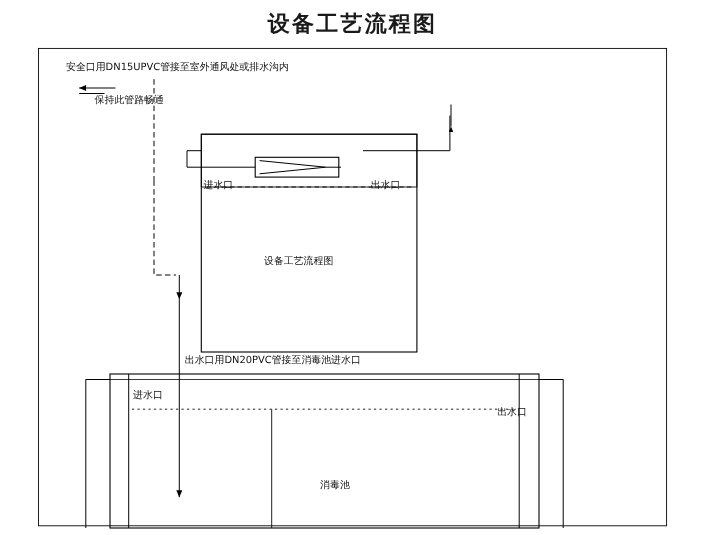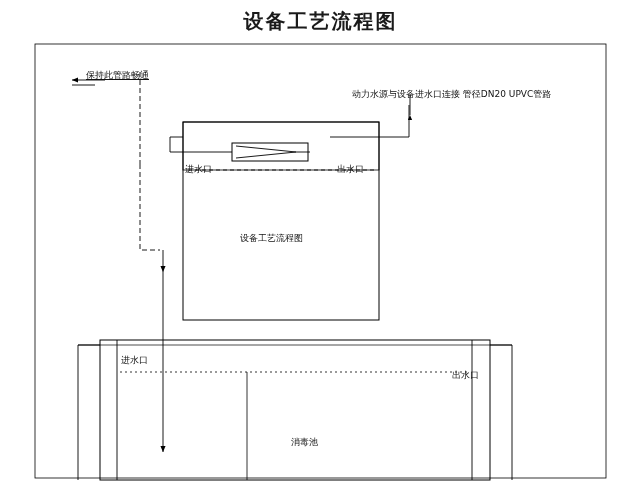--- a/index.html
+++ b/index.html
@@ -98,28 +98,29 @@
     <line x1="78" y1="345" x2="78" y2="480" stroke="#000000" stroke-width="0.9"></line>
     <line x1="490" y1="345" x2="512" y2="345" stroke="#000000" stroke-width="0.9"></line>
     <line x1="512" y1="345" x2="512" y2="480" stroke="#000000" stroke-width="0.9"></line>
     <line x1="78" y1="345" x2="78" y2="345" stroke="#000000" stroke-width="0.9"></line>
     <line x1="120" y1="372" x2="470" y2="372" stroke="#000000" stroke-width="0.8" stroke-dasharray="2,3"></line>
     <line x1="247" y1="372" x2="247" y2="480" stroke="#000000" stroke-width="0.8"></line>
 
     <line x1="78" y1="345" x2="512" y2="345" stroke="#000000" stroke-width="0.7"></line>
   </svg>
 
-  <div class="lbl" style="left:86px; top:69px;text-decoration:underline;">保持此管路畅通</div>
+  <div class="lbl" style="left:60px; top:56px;">安全口用DN15UPVC管接至室外通风处或排水沟内</div>
+  <div class="lbl" style="left:86px; top:86px;">保持此管路畅通</div>
 
-  <div class="lbl" style="left:352px; top:88px;">动力水源与设备进水口连接 管径DN20 UPVC管路</div>
 
   <div class="lbl" style="left:185px; top:163px;">进水口</div>
   <div class="lbl" style="left:337px; top:163px;">出水口</div>
 
   <div class="lbl" style="left:240px; top:232px;">设备工艺流程图</div>
 
+  <div class="lbl" style="left:168px; top:322px;">出水口用DN20PVC管接至消毒池进水口</div>
 
   <div class="lbl" style="left:121px; top:354px;">进水口</div>
   <div class="lbl" style="left:452px; top:369px;">出水口</div>
 
   <div class="lbl" style="left:291px; top:436px;">消毒池</div>
 
 </div>
 
 </body></html>

